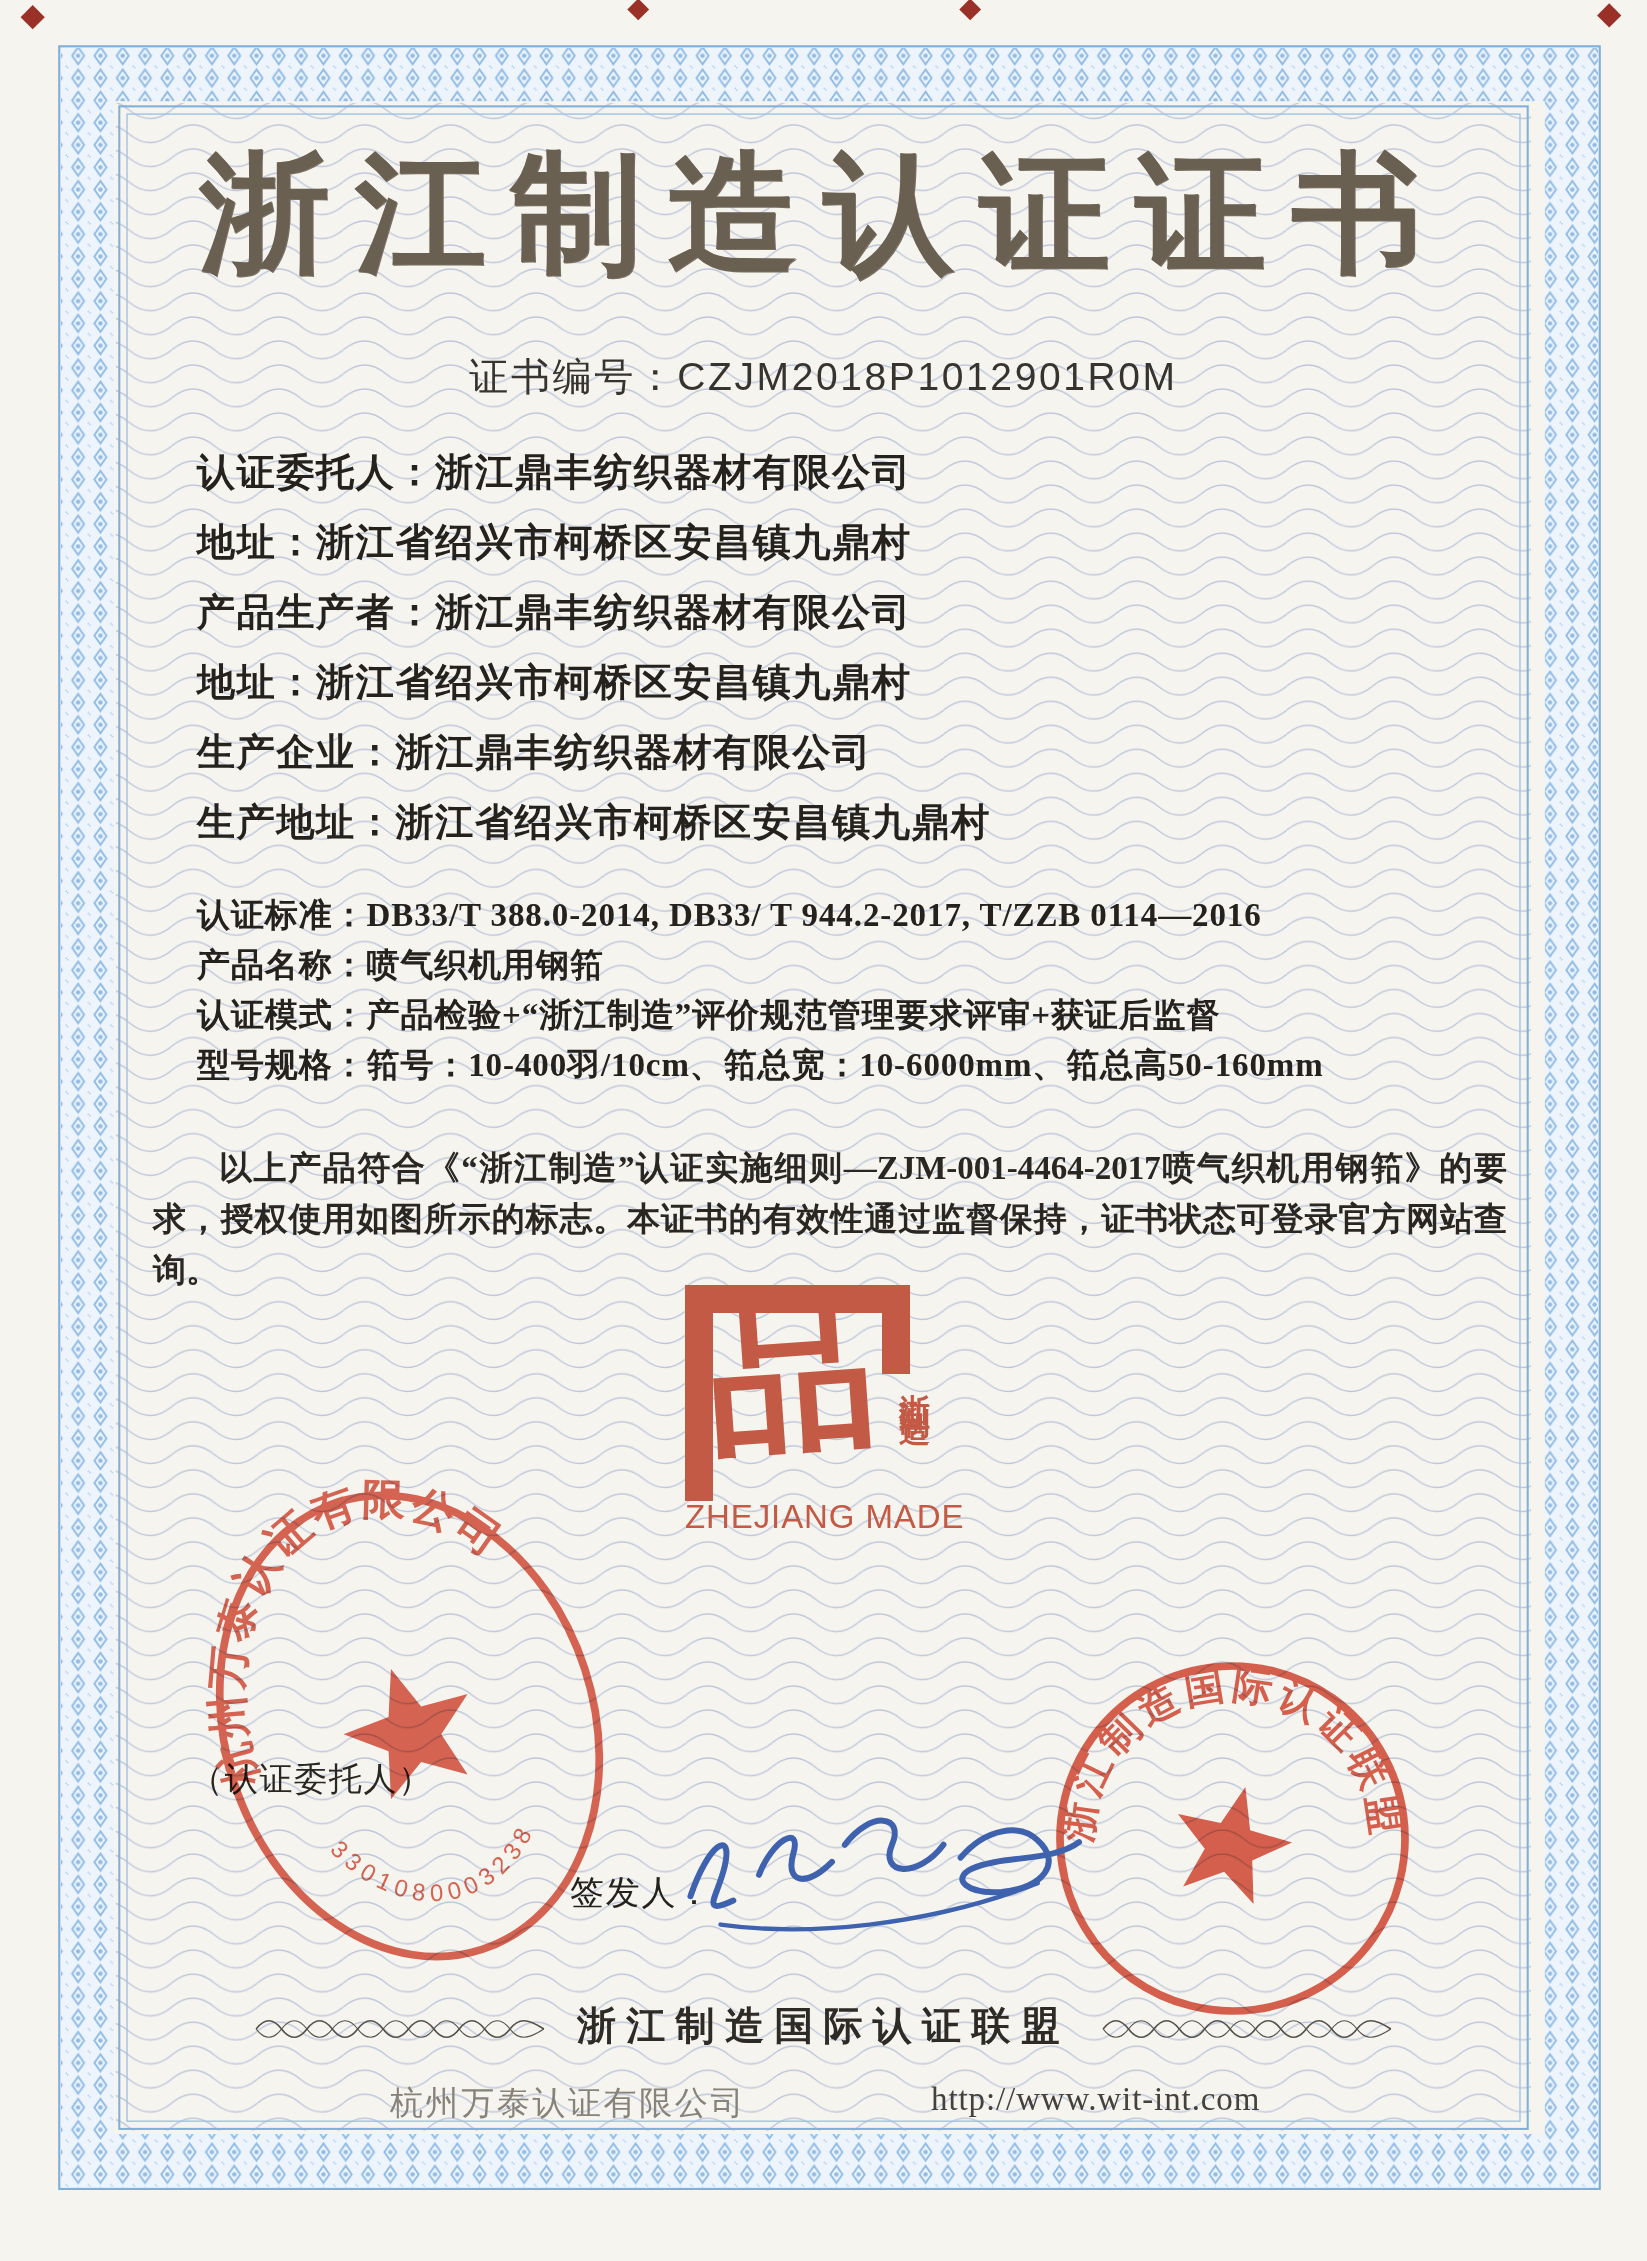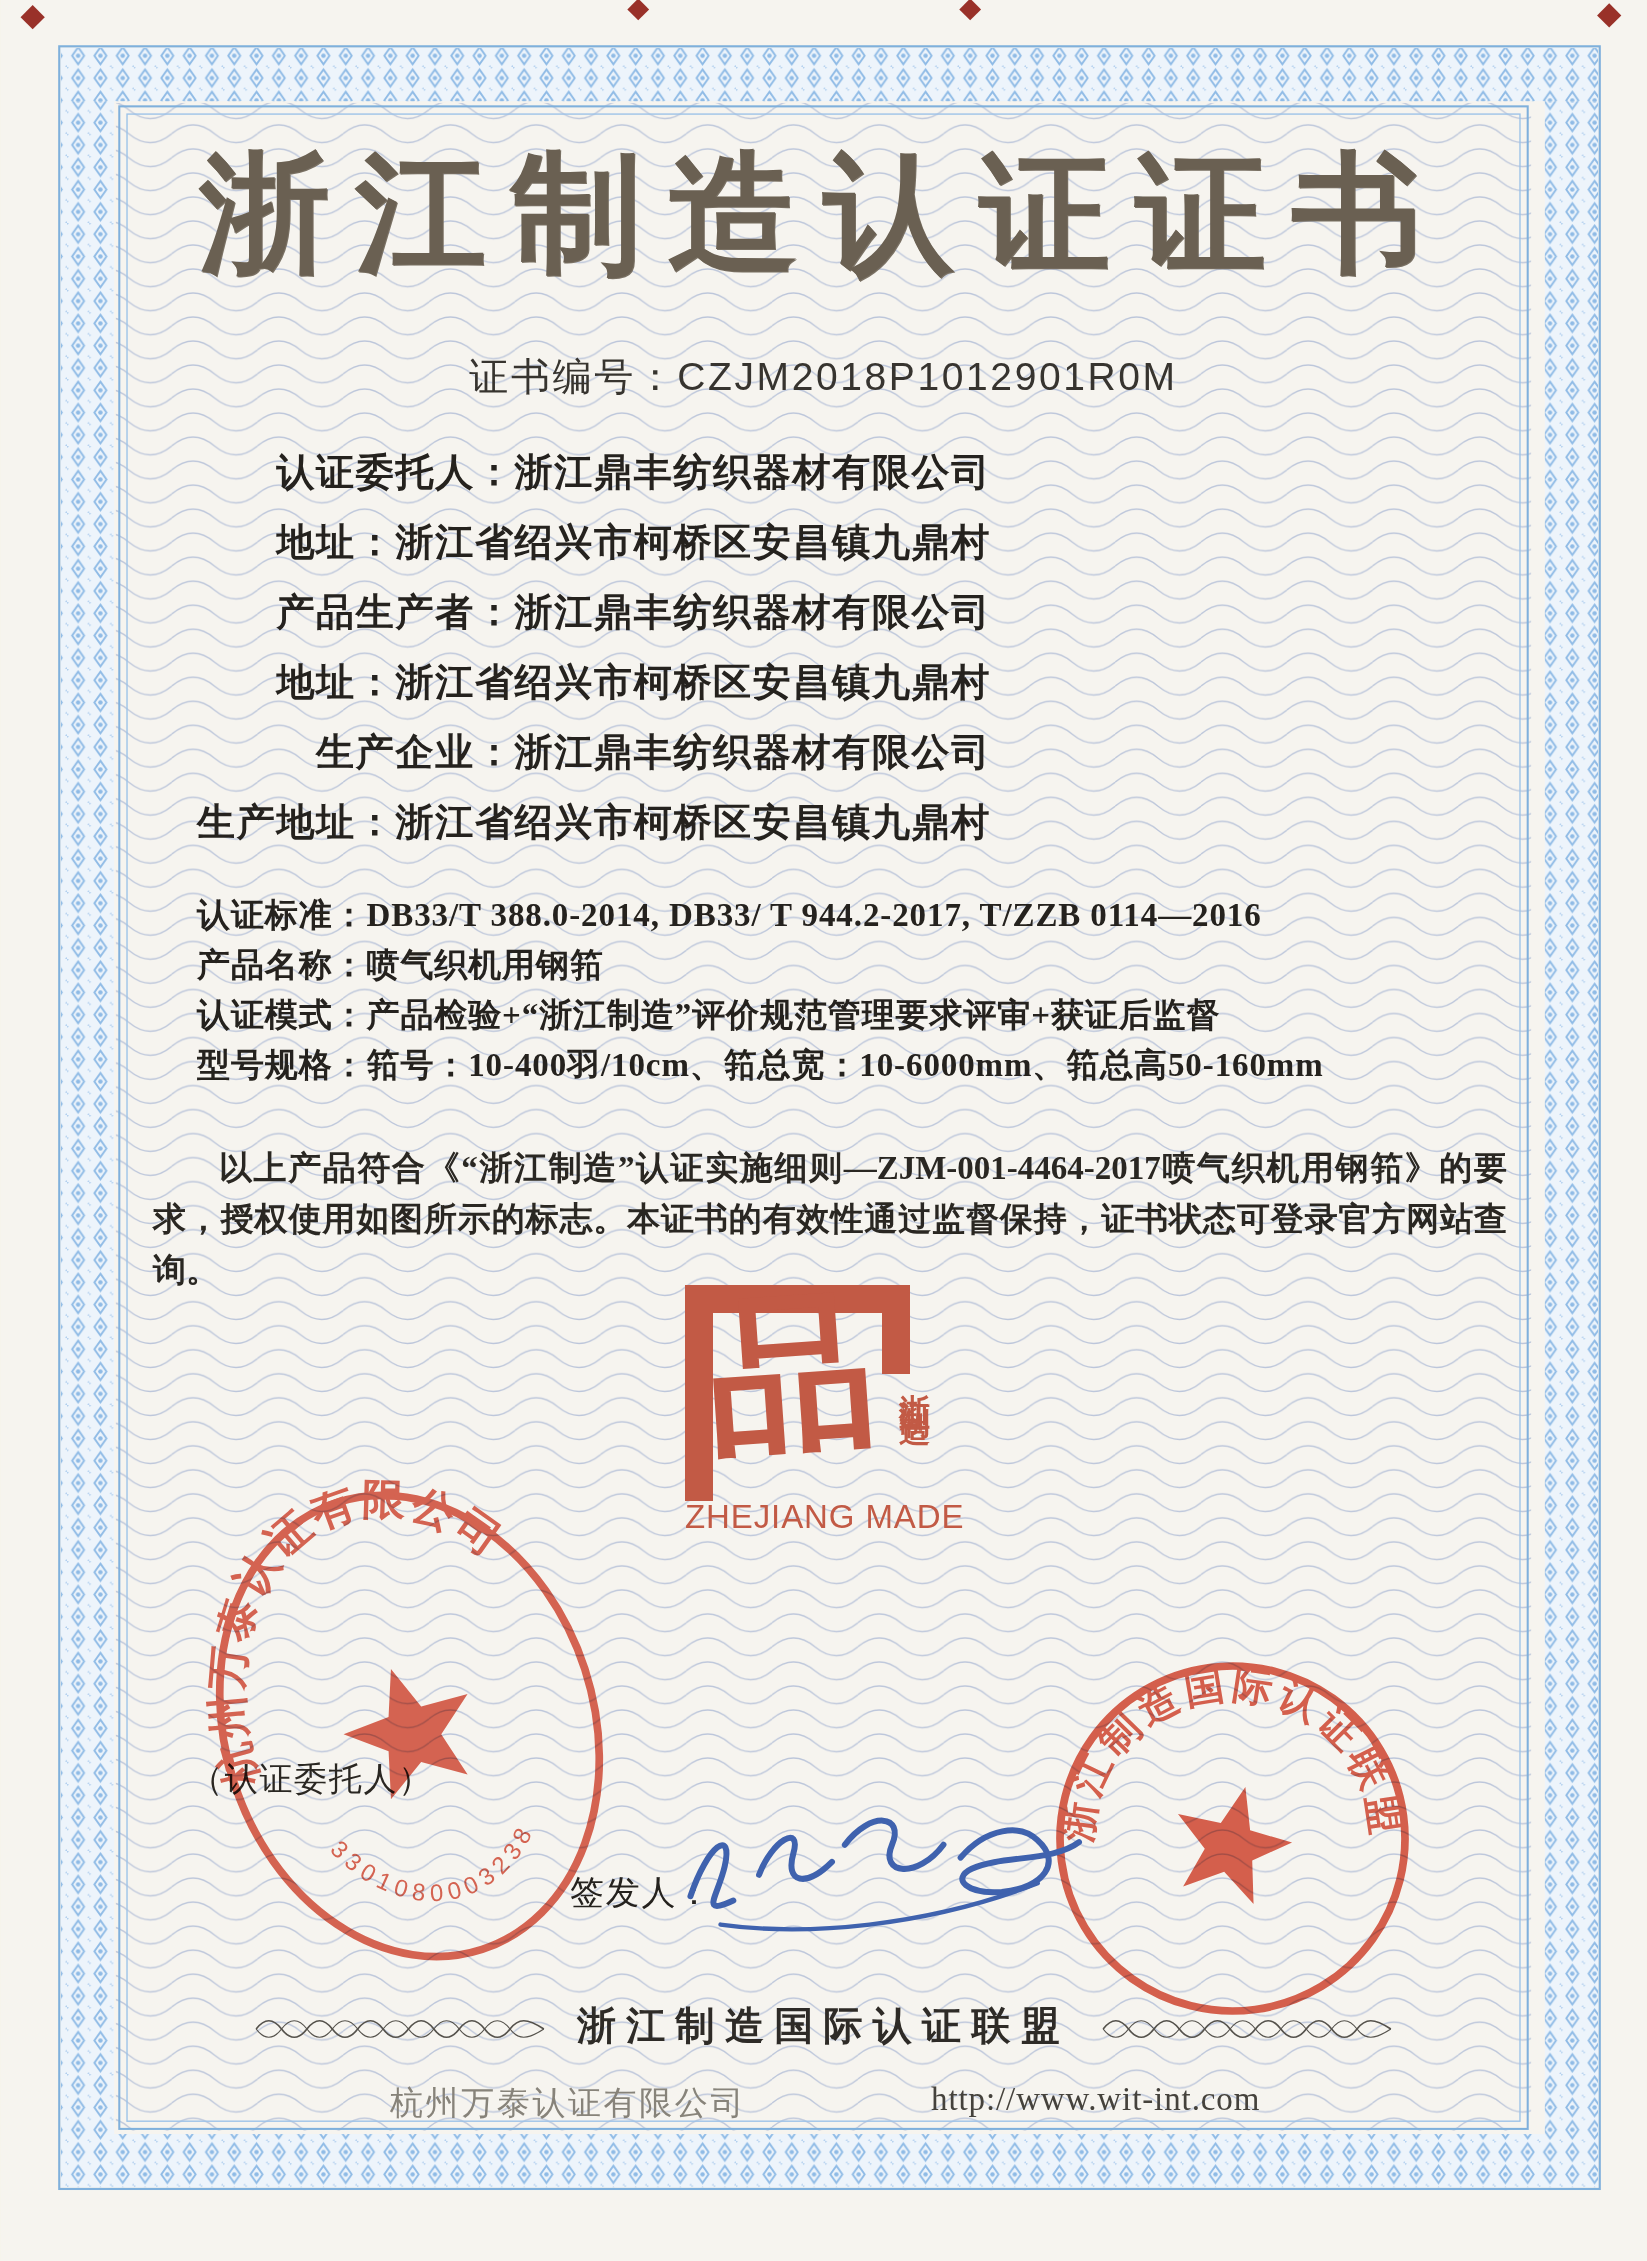--- a/index.html
+++ b/index.html
@@ -14,21 +14,21 @@
   .title{
     position:absolute;top:127px;left:0;width:100%;text-align:center;
     font-size:130px;font-weight:bold;color:#6a6052;letter-spacing:26px;
     text-shadow:0.9px 0.9px 0 #7a7164;
   }
   .cert-no{
     position:absolute;top:350px;left:0;width:100%;text-align:center;
     font-family:"Liberation Sans","DejaVu Sans",sans-serif;
     font-size:39px;font-weight:normal;color:#37342f;letter-spacing:2.6px;
   }
-  .info-block{position:absolute;left:197px;top:453px;text-align:right;}
+  .info-block{position:absolute;left:197px;top:453px;}
   .info-line{font-size:38px;font-weight:bold;line-height:38px;margin-bottom:32px;color:#25221e;letter-spacing:1.7px;}
   .detail-block{position:absolute;left:197px;top:899px;}
   .detail-line{font-size:33px;font-weight:bold;line-height:33px;margin-bottom:17px;color:#25221e;letter-spacing:0.9px;}
   .paragraph{
     position:absolute;left:153px;top:1143px;width:1354px;
     font-size:33px;line-height:51px;color:#2a2722;text-indent:2em;text-align:justify;font-weight:bold;
   }
 
   
   .logo{position:absolute;left:685px;top:1285px;width:257px;height:247px;color:#c25a45;}

